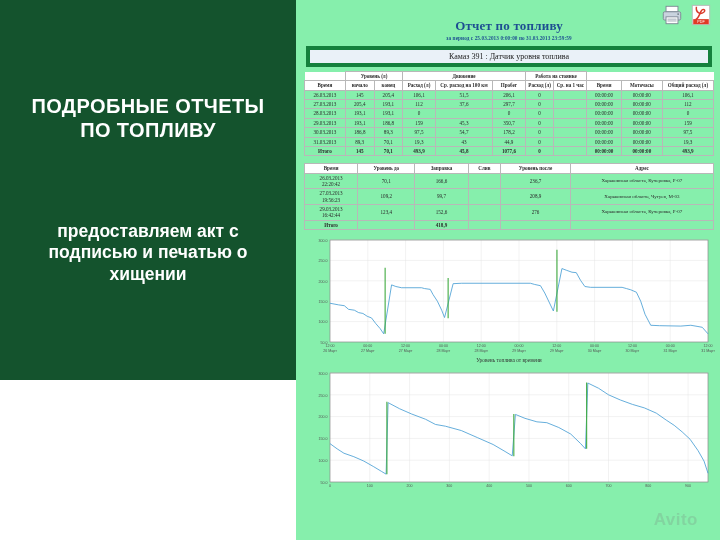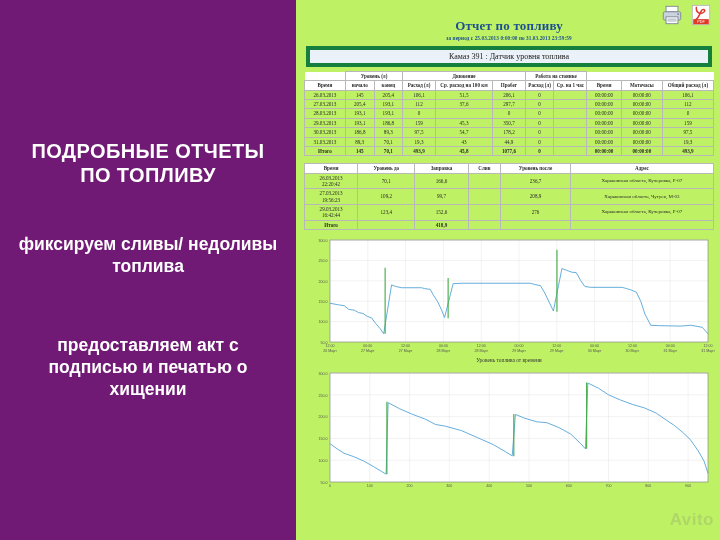--- a/index.html
+++ b/index.html
@@ -5,40 +5,40 @@
   html,body{margin:0;padding:0;}
   body{
     width:720px;height:540px;overflow:hidden;
     background:#ffffff;
     font-family:"Liberation Serif", serif;
   }
   #root{position:relative;width:720px;height:540px;}
 
   
   .promo{
-    position:absolute;left:0;top:0;width:296px;height:540px;
-    background:#701a75;
+    position:absolute;left:0;top:0;width:296px;height:380px;
+    background:#14532d;
     display:flex;flex-direction:column;align-items:center;justify-content:center;
     font-family:"Liberation Sans", sans-serif;
     color:#fff;text-align:center;
     box-sizing:border-box;padding:2px 16px;
   }
   .promo-title{
     font-size:20px;font-weight:bold;line-height:1.22;letter-spacing:.4px;
     margin:0 0 46px 0;
   }
   .promo-line{
     font-size:17.5px;font-weight:bold;line-height:1.25;margin:0 0 26px 0;
   }
   .promo-line:last-child{margin-bottom:0;margin-top:32px;}
 
   
   .report{
     position:absolute;left:296px;top:0;width:424px;height:540px;
-    background:#bef264;overflow:hidden;
+    background:#86efac;overflow:hidden;
     box-sizing:border-box;padding:4px 6px 0 8px;
   }
 
   
   .toolbar{position:absolute;right:8px;top:4px;display:flex;gap:7px;align-items:flex-start;}
   .ic{width:22px;height:22px;display:block;}
 
   
   .rep-title{
     text-align:center;color:#1d4f91;font-weight:bold;font-size:13px;
@@ -73,34 +73,33 @@
   table.rt2 td.addr{font-size:5px;}
   .two-line{line-height:1.15;}
 
   
   .chartbox{position:relative;margin-top:6px;}
   .chart-svg{display:block;width:412px;}
   .axis-title{
     text-align:center;font-size:5.4px;color:#333;margin-top:-1px;
   }
   .watermark{
-    position:absolute;right:6px;bottom:10px;
+    position:absolute;right:22px;bottom:10px;
     font-family:"Liberation Sans", sans-serif;
     font-size:17px;font-weight:bold;color:rgba(120,120,120,.22);
     letter-spacing:.5px;pointer-events:none;
   }
 </style>
 </head>
 <body>
 
 <div id="root">
 
   <div class="promo">
     <div class="promo-title">ПОДРОБНЫЕ ОТЧЕТЫ ПО ТОПЛИВУ</div>
-    <div class="promo-line">фиксируем сливы/ недоливы топлива</div>
     <div class="promo-line">предоставляем акт с подписью и печатью о хищении</div>
   </div>
 
   <div class="report">
 
     <div class="toolbar">
       <span>
         <svg class="ic" viewBox="0 0 24 24" aria-hidden="true">
           <rect x="5.5" y="2.5" width="13" height="6" fill="#fff" stroke="#7d8794" stroke-width="1"></rect>
           <rect x="2.5" y="8.5" width="19" height="9" rx="1.5" fill="#c9d3de" stroke="#7d8794" stroke-width="1"></rect>

